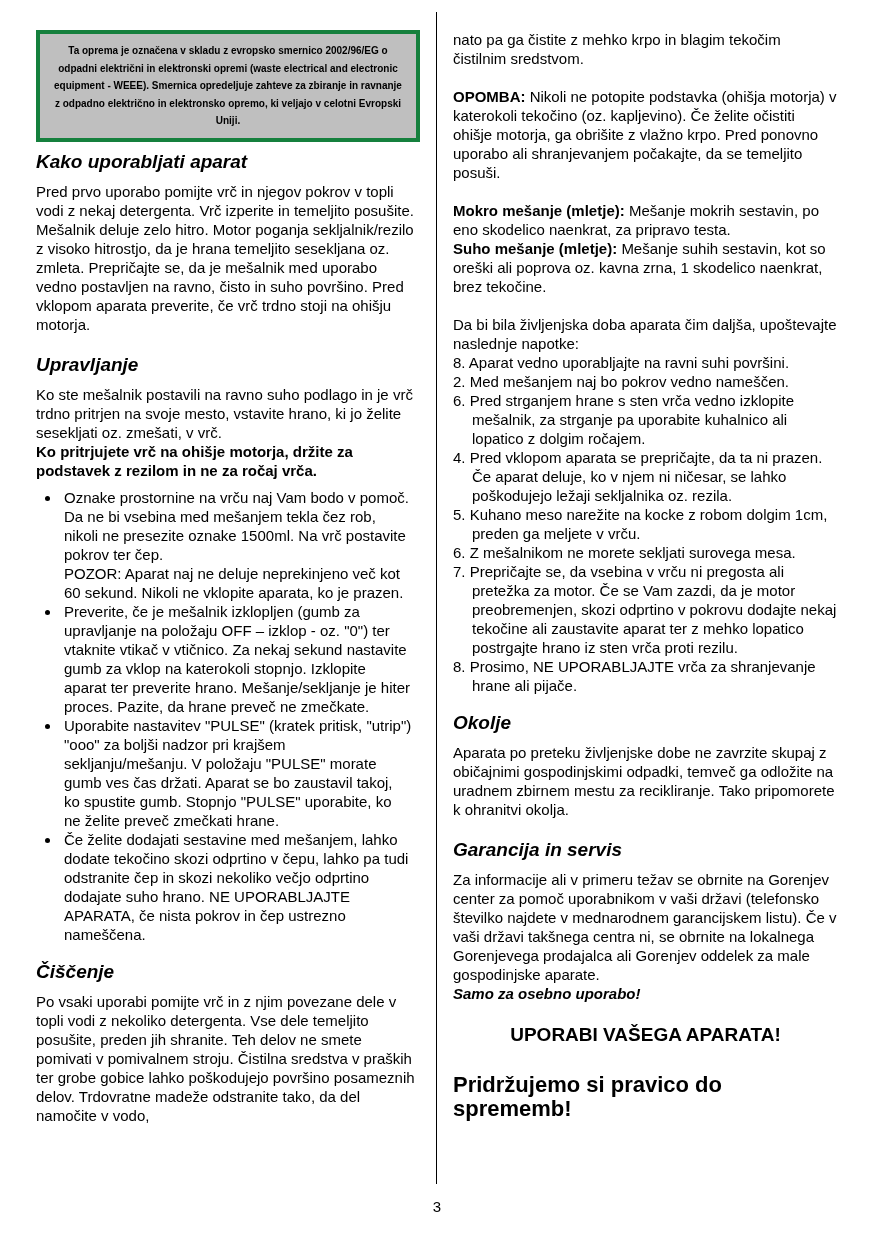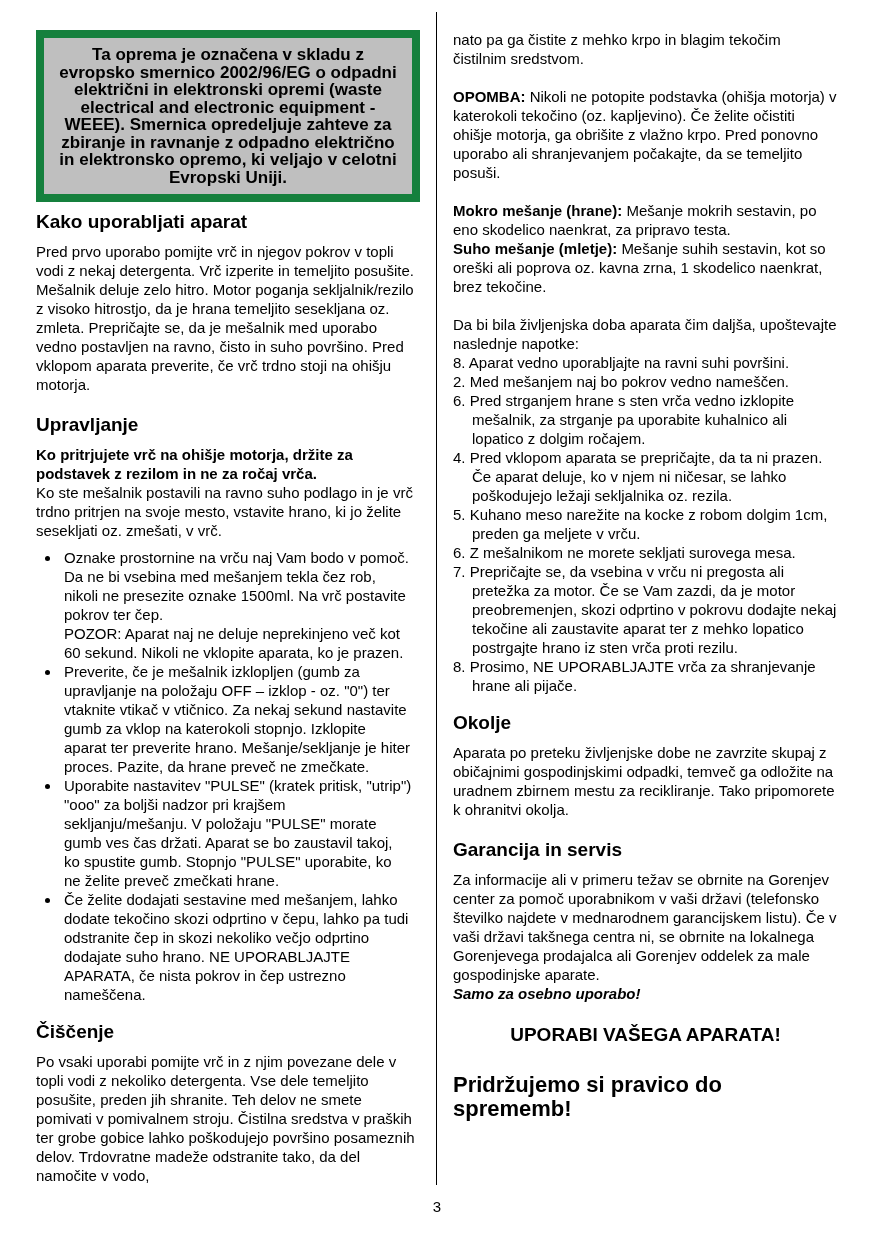--- a/index.html
+++ b/index.html
@@ -17,33 +17,34 @@
     box-sizing: border-box;
   }
   .columns { display: flex; align-items: stretch; min-height: 1172px; }
   .col { box-sizing: border-box; padding-top: 18px; }
   .col-left  { width: 400px; padding-right: 16px; }
   .col-right { width: 401px; padding-left: 16px; }
   .divider { width: 1px; background: #000; flex: 0 0 1px; }
 
   .weee {
     background: #bfbfbf;
-    border: 8px solid #15803d;
+    border: 4px solid #15803d;
     padding: 8px 12px;
     text-align: center;
     font-weight: bold;
-    font-size: 17px;
+    font-size: 10px;
     line-height: 17.5px;
     margin-bottom: 2px;
   }
 
   h2 {
     font-size: 19px; line-height: 23px;
     font-weight: bold;
     margin: 16px 0 9px 0;
+    font-style: italic;
   }
   .h-first { margin-top: 8px; }
 
   .para { margin: 0 0 19px 0; }
   .nogap { margin-bottom: 0; }
   .bold { font-weight: bold; }
 
   ul.bullets {
     margin: 8px; padding: 0 0 0 17px;
     list-style: disc outside;
@@ -82,22 +83,22 @@
   <div class="columns">
 
     <div class="col col-left">
 
       <div class="weee">Ta oprema je označena v skladu z evropsko smernico 2002/96/EG o odpadni električni in elektronski opremi (waste electrical and electronic equipment - WEEE). Smernica opredeljuje zahteve za zbiranje in ravnanje z odpadno električno in elektronsko opremo, ki veljajo v celotni Evropski Uniji.</div>
 
       <h2 class="h-first">Kako uporabljati aparat</h2>
       <p class="para">Pred prvo uporabo pomijte vrč in njegov pokrov v topli vodi z nekaj detergenta. Vrč izperite in temeljito posušite. Mešalnik deluje zelo hitro. Motor poganja sekljalnik/rezilo z visoko hitrostjo, da je hrana temeljito sesekljana oz. zmleta. Prepričajte se, da je mešalnik med uporabo vedno postavljen na ravno, čisto in suho površino. Pred vklopom aparata preverite, če vrč trdno stoji na ohišju motorja.</p>
 
       <h2>Upravljanje</h2>
+      <p class="para nogap">Ko ste mešalnik postavili na ravno suho podlago in je vrč trdno pritrjen na svoje mesto, vstavite hrano, ki jo želite sesekljati oz. zmešati, v vrč.</p>
       <p class="para nogap bold">Ko pritrjujete vrč na ohišje motorja, držite za podstavek z rezilom in ne za ročaj vrča.</p>
-      <p class="para nogap">Ko ste mešalnik postavili na ravno suho podlago in je vrč trdno pritrjen na svoje mesto, vstavite hrano, ki jo želite sesekljati oz. zmešati, v vrč.</p>
 
       <ul class="bullets">
         <li>Oznake prostornine na vrču naj Vam bodo v pomoč. Da ne bi vsebina med mešanjem tekla čez rob, nikoli ne presezite oznake 1500ml. Na vrč postavite pokrov ter čep.
 POZOR: Aparat naj ne deluje neprekinjeno več kot 60 sekund. Nikoli ne vklopite aparata, ko je prazen.</li>
         <li>Preverite, če je mešalnik izklopljen (gumb za upravljanje na položaju OFF – izklop - oz. "0") ter vtaknite vtikač v vtičnico. Za nekaj sekund nastavite gumb za vklop na katerokoli stopnjo. Izklopite aparat ter preverite hrano. Mešanje/sekljanje je hiter proces. Pazite, da hrane preveč ne zmečkate.</li>
         <li>Uporabite nastavitev "PULSE" (kratek pritisk, "utrip") "ooo" za boljši nadzor pri krajšem sekljanju/mešanju. V položaju "PULSE" morate gumb ves čas držati. Aparat se bo zaustavil takoj, ko spustite gumb. Stopnjo "PULSE" uporabite, ko ne želite preveč zmečkati hrane.</li>
         <li>Če želite dodajati sestavine med mešanjem, lahko dodate tekočino skozi odprtino v čepu, lahko pa tudi odstranite čep in skozi nekoliko večjo odprtino dodajate suho hrano. NE UPORABLJAJTE APARATA, če nista pokrov in čep ustrezno nameščena.</li>
       </ul>
 
       <h2>Čiščenje</h2>
@@ -106,21 +107,21 @@
     </div>
 
     <div class="divider"></div>
 
     <div class="col col-right">
 
       <p class="para">nato pa ga čistite z mehko krpo in blagim tekočim čistilnim sredstvom.</p>
 
       <p class="para"><span class="bold">OPOMBA:</span> <span>Nikoli ne potopite podstavka (ohišja motorja) v katerokoli tekočino (oz. kapljevino). Če želite očistiti ohišje motorja, ga obrišite z vlažno krpo. Pred ponovno uporabo ali shranjevanjem počakajte, da se temeljito posuši.</span></p>
 
-      <p class="para nogap"><span class="bold">Mokro mešanje (hrane):</span> <span>Mešanje mokrih sestavin, po eno skodelico naenkrat, za pripravo testa.</span></p>
+      <p class="para nogap"><span class="bold">Mokro mešanje (mletje):</span> <span>Mešanje mokrih sestavin, po eno skodelico naenkrat, za pripravo testa.</span></p>
       <p class="para"><span class="bold">Suho mešanje (mletje):</span> <span>Mešanje suhih sestavin, kot so oreški ali poprova oz. kavna zrna, 1 skodelico naenkrat, brez tekočine.</span></p>
 
       <p class="para nogap">Da bi bila življenjska doba aparata čim daljša, upoštevajte naslednje napotke:</p>
       <div class="tips">
         <div class="numitem">8. Aparat vedno uporabljajte na ravni suhi površini.</div>
         <div class="numitem">2. Med mešanjem naj bo pokrov vedno nameščen.</div>
         <div class="numitem">6. Pred strganjem hrane s sten vrča vedno izklopite mešalnik, za strganje pa uporabite kuhalnico ali lopatico z dolgim ročajem.</div>
         <div class="numitem">4. Pred vklopom aparata se prepričajte, da ta ni prazen. Če aparat deluje, ko v njem ni ničesar, se lahko poškodujejo ležaji sekljalnika oz. rezila.</div>
         <div class="numitem">5. Kuhano meso narežite na kocke z robom dolgim 1cm, preden ga meljete v vrču.</div>
         <div class="numitem">6. Z mešalnikom ne morete sekljati surovega mesa.</div>

